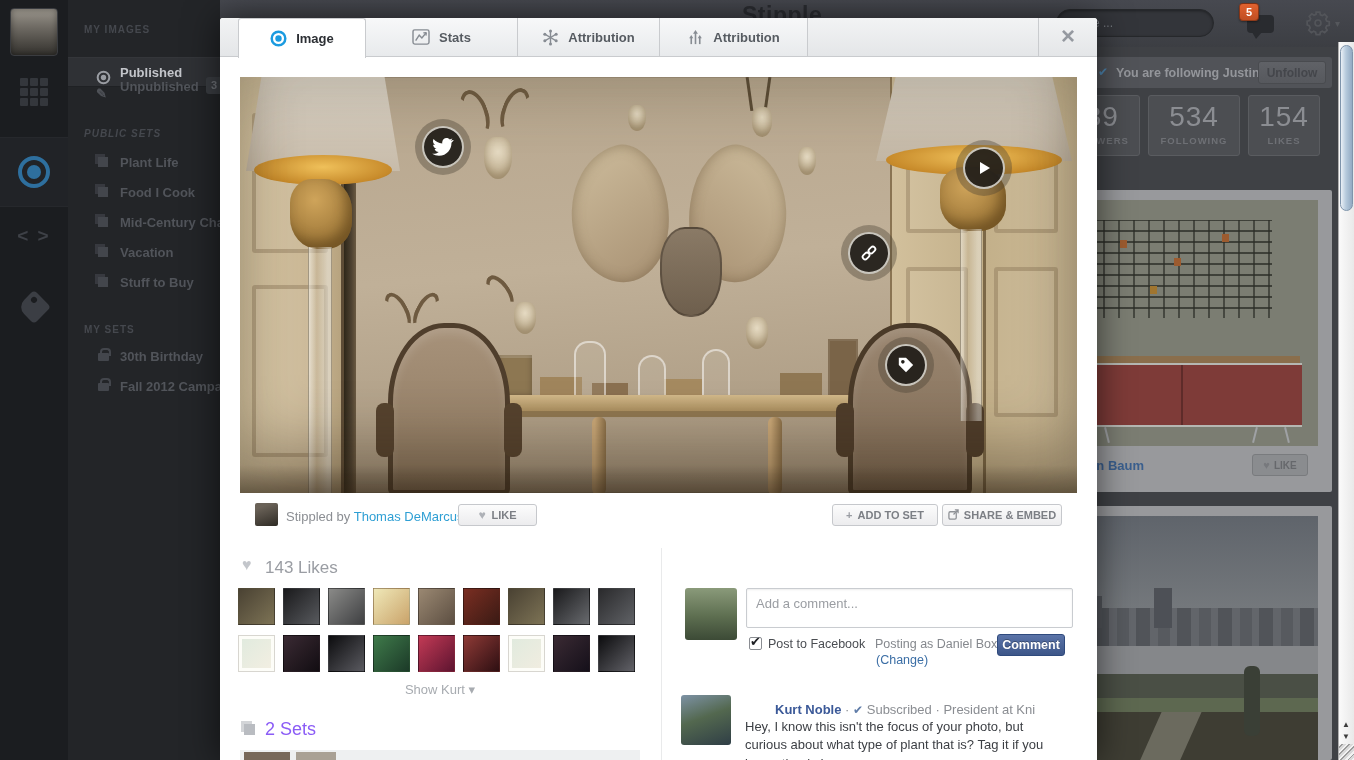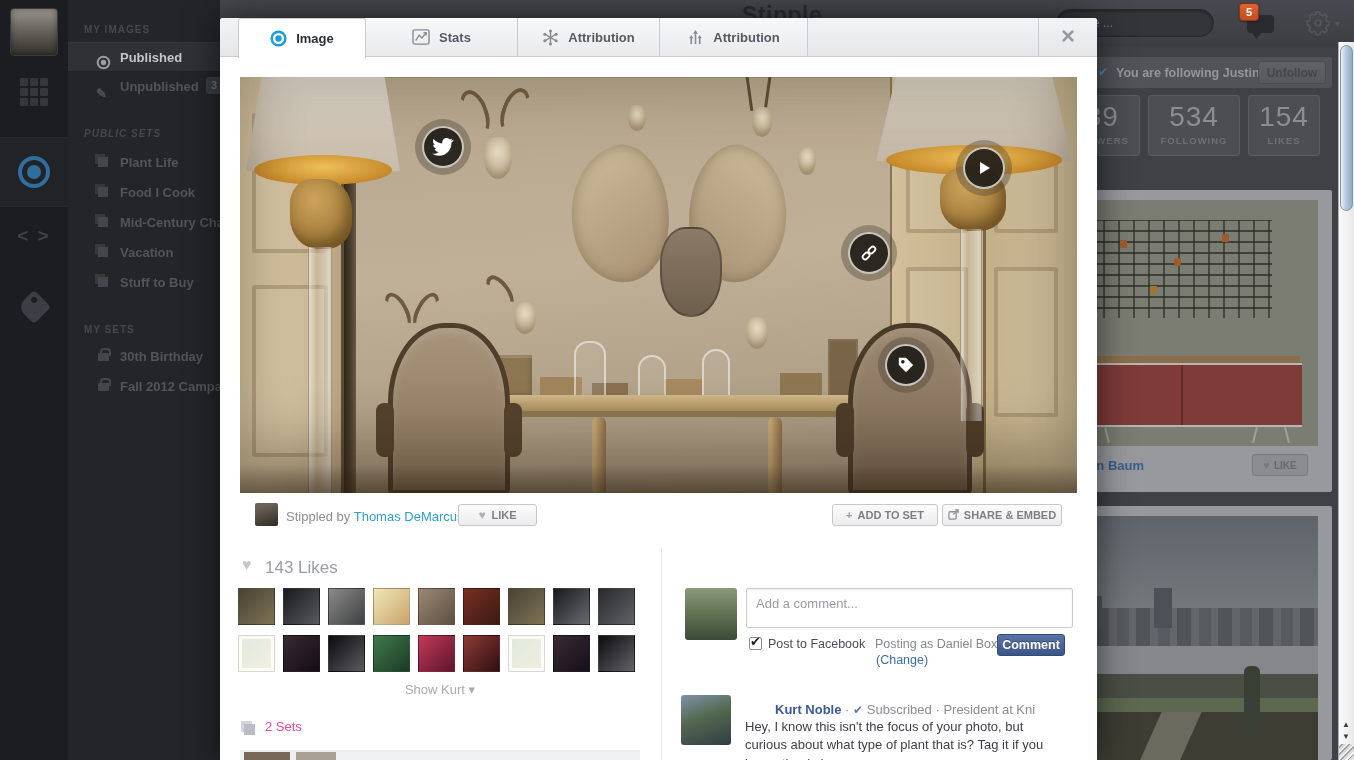--- a/index.html
+++ b/index.html
@@ -90,21 +90,21 @@
   .vdivider{position:absolute;left:441px;top:530px;width:1px;height:212px;background:#e9eaeb;}
 
   
   .likes-head{position:absolute;left:22px;top:538px;color:#c3c6cb;font-size:16px;}
   .likes-count{position:absolute;left:45px;top:540px;color:#9a9da3;font-size:17px;}
   .avrow{position:absolute;left:18px;display:flex;gap:8px;}
   .av{width:37px;height:37px;border:1px solid rgba(0,0,0,.22);cursor:pointer;}
   .av.frame{border:1px solid #d8d6d0;box-shadow:inset 0 0 0 3px #fdfdf8;}
   .showmore{position:absolute;left:140px;top:664px;width:160px;text-align:center;color:#a7abb0;font-size:13px;cursor:pointer;}
   .sets-ico{position:absolute;left:24px;top:706px;width:11px;height:11px;background:#b9bcc1;box-shadow:-3px -3px 0 #d3d5d8;}
-  .sets-count{position:absolute;left:45px;top:701px;color:#ec4899;font-size:13px;}
+  .sets-count{position:absolute;left:45px;top:701px;color:#8b5cf6;font-size:18px;}
   .sets-sliver{position:absolute;left:20px;top:732px;width:400px;height:10px;background:#eef0f1;}
 
   
   .cmp-av{position:absolute;left:465px;top:570px;width:52px;height:52px;border-radius:3px;background:linear-gradient(180deg,#8a9a7a 0%,#5d6e50 55%,#3c4a36 100%);}
   .cmp-box{position:absolute;left:526px;top:570px;width:327px;height:40px;border:1px solid #c9ccd0;border-radius:2px;resize:none;font-family:"Liberation Sans",sans-serif;font-size:13px;color:#333;padding:7px 9px;outline:none;box-shadow:inset 0 1px 2px rgba(0,0,0,.08);}
   .cmp-box::placeholder{color:#9a9da2;}
   .cmp-check{position:absolute;left:529px;top:619px;width:13px;height:13px;border:1px solid #8a8d92;background:#fff;border-radius:2px;}
   .cmp-check .mark{position:absolute;left:0px;top:-4px;font-size:13px;color:#1c1e22;}
   .cmp-fb{position:absolute;left:548px;top:619px;font-size:12.5px;color:#4a4d52;}
   .cmp-posting{position:absolute;left:655px;top:619px;font-size:12.5px;color:#85888d;}
@@ -157,21 +157,21 @@
           <circle cx="17" cy="17" r="14" fill="none" stroke="#2e6f9e" stroke-width="4"></circle>
           <circle cx="17" cy="17" r="7" fill="#2e6f9e"></circle>
         </svg>
     </div>
     <div class="rail-code">&lt; &gt;</div>
     <div class="rail-tag"></div>
   </div>
 
   <div class="sidecol" id="sidecol">
       <div class="side-label" style="top: 24px;">MY IMAGES</div>
-      <div class="side-item active" style="top: 42px;">
+      <div class="side-item active" style="top: 57px;">
         <span class="side-ico"><svg width="15" height="15" viewBox="0 0 18 18">
             <circle cx="9" cy="9" r="7" fill="none" stroke="#9a9da3" stroke-width="2.4"></circle>
             <circle cx="9" cy="9" r="3.2" fill="#9a9da3"></circle>
           </svg></span>
         <span class="lbl">Published</span>
       </div>
       <div class="side-item" style="top: 72px;">
         <span class="ico-pencil">✎</span>
         <span class="lbl">Unpublished</span>
         <span class="side-badge">3</span>

